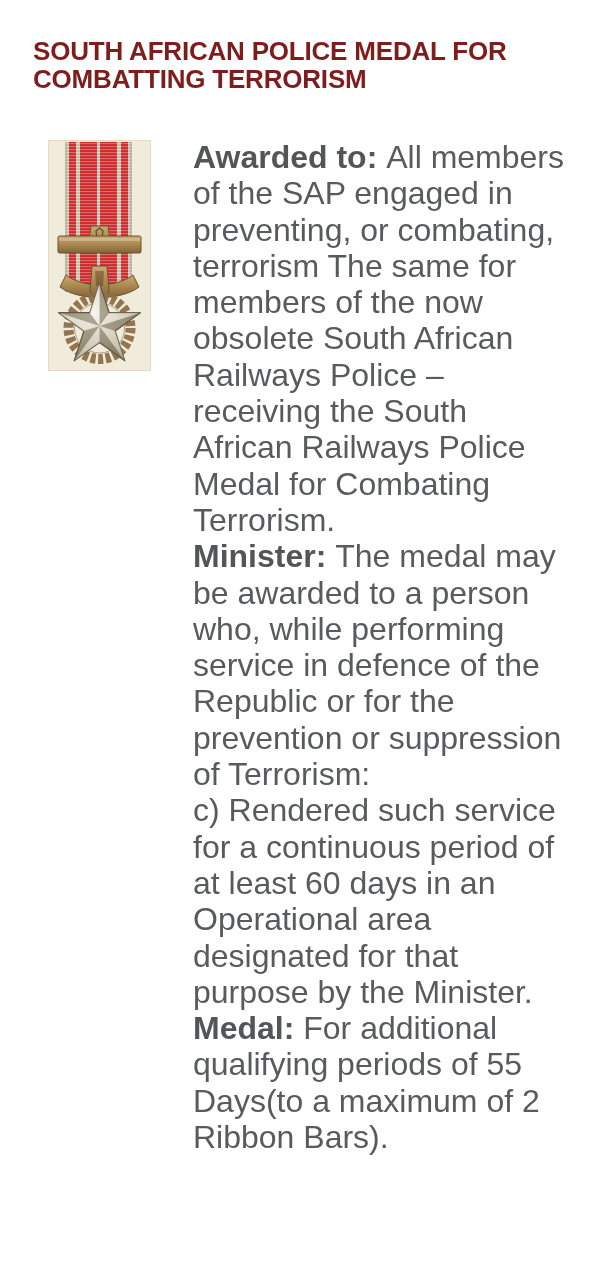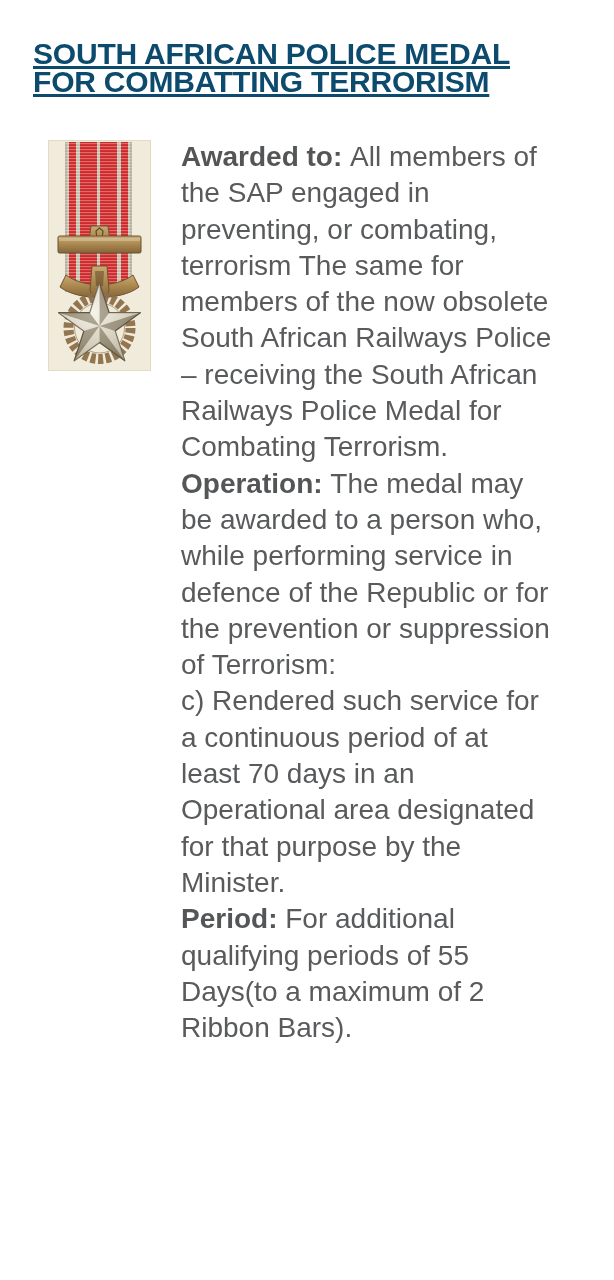--- a/index.html
+++ b/index.html
@@ -5,31 +5,31 @@
   html, body { margin:0; padding:0; }
   body {
     width:614px; height:1280px;
     background:#ffffff;
     font-family:"Liberation Sans", sans-serif;
     overflow:hidden;
     position:relative;
   }
   .page-title {
     position:absolute; left:33px; top:20px; width:524px;
-    font-size:30px; font-weight:700; line-height:28px;
-    color:#0c4a6e; letter-spacing:-0.2px;text-decoration:underline;
+    font-size:26px; font-weight:700; line-height:28px;
+    color:#7f1d1d; letter-spacing:-0.2px;
   }
   .content {
     position:absolute; left:48px; top:139px;
     display:flex; align-items:flex-start;
   }
   .photo-wrap { flex:none; width:103px; height:231px; margin-top:1px; }
   .text-col {
-    width:372px; margin-left:30px;
-    font-size:28px; line-height:36.3px; color:#595a5c;
+    width:372px; margin-left:42px;
+    font-size:32px; line-height:36.3px; color:#595a5c;
   }
   .sect { margin:0; padding:0; }
   .sect b { font-weight:700; color:#545557; }
 </style>
 </head>
 <body>
 
 <h1 class="page-title">SOUTH AFRICAN POLICE MEDAL FOR COMBATTING TERRORISM</h1>
 
 <div class="content">
@@ -101,18 +101,18 @@
         <polygon points="92.4,172.7 61.2,172.7 51.5,186" fill="rgba(255,255,255,0.30)"></polygon>
         <polygon points="76.8,220.8 67.2,191.1 51.5,186" fill="rgba(255,255,255,0.25)"></polygon>
         <polygon points="26.2,220.8 51.5,202.5 51.5,186" fill="rgba(255,255,255,0.25)"></polygon>
         <polygon points="10.6,172.7 35.8,191.1 51.5,186" fill="rgba(255,255,255,0.30)"></polygon>
       </g>
     </svg>
   </div>
 
   <div class="text-col">
     <p class="sect"><b>Awarded to: </b><span>All members of the SAP engaged in preventing, or combating, terrorism The same for members of the now obsolete South African Railways Police – receiving the South African Railways Police Medal for Combating Terrorism.</span></p>
-    <p class="sect"><b>Operation: </b><span>The medal may be awarded to a person who, while performing service in defence of the Republic or for the prevention or suppression of Terrorism:</span></p>
-    <p class="sect"><b></b><span>c) Rendered such service for a continuous period of at least 70 days in an Operational area designated for that purpose by the Minister.</span></p>
-    <p class="sect"><b>Period: </b><span>For additional qualifying periods of 55 Days(to a maximum of 2 Ribbon Bars).</span></p>
+    <p class="sect"><b>Minister: </b><span>The medal may be awarded to a person who, while performing service in defence of the Republic or for the prevention or suppression of Terrorism:</span></p>
+    <p class="sect"><b></b><span>c) Rendered such service for a continuous period of at least 60 days in an Operational area designated for that purpose by the Minister.</span></p>
+    <p class="sect"><b>Medal: </b><span>For additional qualifying periods of 55 Days(to a maximum of 2 Ribbon Bars).</span></p>
   </div>
 
 </div>
 
 </body></html>

